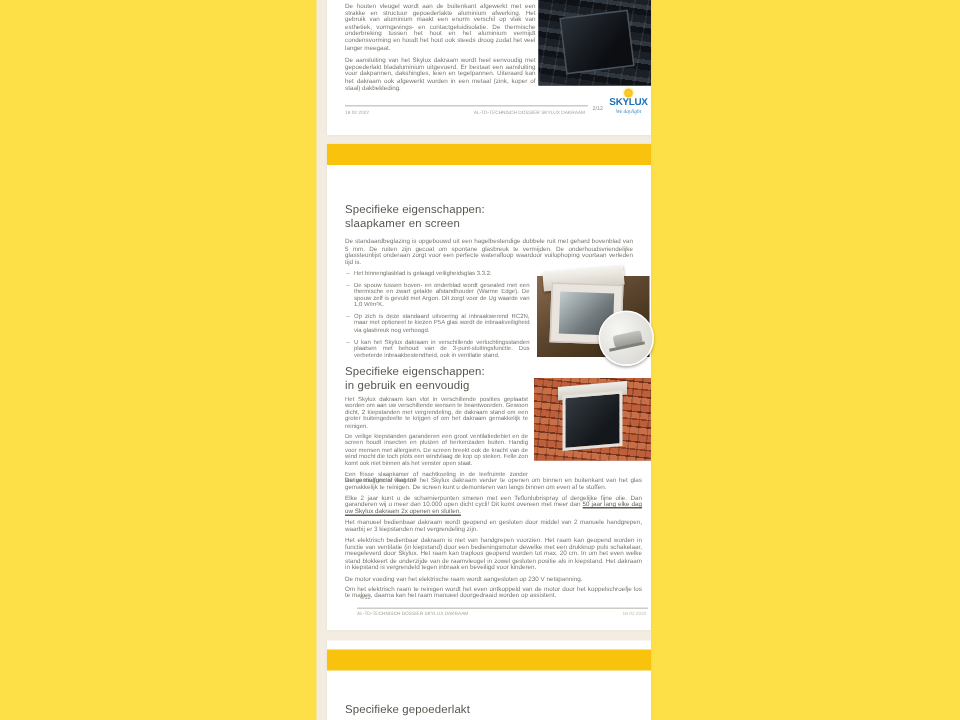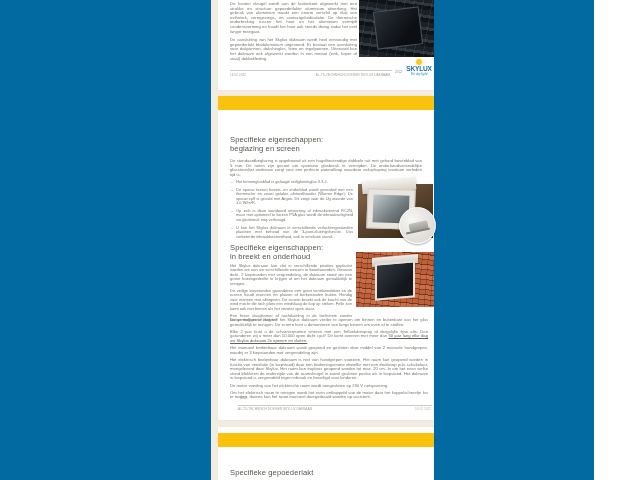--- a/index.html
+++ b/index.html
@@ -1,19 +1,19 @@
 <!DOCTYPE html>
 <html><head>
 <meta charset="utf-8">
 <style>
   * { margin:0; padding:0; box-sizing:border-box; }
   html,body { background:#ffffff; }
   .stage {
-    position:relative; width:594px; height:480px; overflow:hidden;
-    background:#0369a1; font-family:"Liberation Sans", sans-serif;
+    position:relative; width:640px; height:480px; overflow:hidden;
+    background:#fde047; font-family:"Liberation Sans", sans-serif;
   }
   
   .doc-column {
     position:absolute; left:211px; top:0; width:223px; height:480px;
     background:#f3ece1;
   }
   .page {
     position:absolute; left:7px; width:216px; background:#ffffff;
     box-shadow:0 0 2px rgba(0,0,0,0.06);
   }
@@ -157,21 +157,21 @@
           <div class="tagline">We daylight</div>
         </div>
       </div>
     </section>
 
     <section class="page page-middle">
       <div class="band"></div>
 
       <h2 class="h-glazing">
         <span style="display:block">Specifieke eigenschappen:</span>
-        <span style="display:block">beglazing en screen</span>
+        <span style="display:block">slaapkamer en screen</span>
       </h2>
       <p class="body-text glazing-intro">De standaardbeglazing is opgebouwd uit een hagelbestendige dubbele ruit met gehard bovenblad van 5 mm. De ruiten zijn gecoat om spontane glasbreuk te vermijden. De onderhoudsvriendelijke glassteunlijst onderaan zorgt voor een perfecte waterafloop waardoor vuilophoping voortaan verleden tijd is.</p>
 
       <div class="bullets">
         <p class="bullet">Het binnenglasblad is gelaagd veiligheidsglas 3.3.2.</p>
         <p class="bullet">De spouw tussen boven- en onderblad wordt gesealed met een thermische en zwart gelakte afstandhouder (Warme Edge). De spouw zelf is gevuld met Argon. Dit zorgt voor de Ug waarde van 1,0 W/m²K.</p>
         <p class="bullet">Op zich is deze standaard uitvoering al inbraakwerend RC2N, maar met optioneel te kiezen P5A glas wordt de inbraakveiligheid via glasbreuk nog verhoogd.</p>
         <p class="bullet">U kan het Skylux dakraam in verschillende verluchtingsstanden plaatsen met behoud van de 3-punt-sluitingsfunctie. Dus verbeterde inbraakbestendheid, ook in ventilatie stand.</p>
       </div>
 
@@ -181,21 +181,21 @@
           <div class="win-pane"></div>
         </div>
         <div class="inset-circle">
           <div class="hw-body"></div>
           <div class="hw-bar"></div>
         </div>
       </div>
 
       <h2 class="h-use">
         <span style="display:block">Specifieke eigenschappen:</span>
-        <span style="display:block">in breekt en onderhoud</span>
+        <span style="display:block">in gebruik en eenvoudig</span>
       </h2>
 
       <div class="use-paras">
         <p class="body-text small-col">Het Skylux dakraam kan vlot in verschillende posities geplaatst worden om aan uw verschillende wensen te beantwoorden. Gewoon dicht, 2 kiepstanden met vergrendeling, de dakraam stand om een groter buitengedeelte te krijgen of om het dakraam gemakkelijk te reinigen.</p>
         <p class="body-text small-col">De veilige kiepstanden garanderen een groot ventilatiedebiet en de screen houdt insecten en pluizen of berkenzaden buiten. Handig voor mensen met allergieën. De screen breekt ook de kracht van de wind mocht die toch plots een windvlaag de kop op steken. Felle zon komt ook niet binnen als het venster open staat.</p>
         <p class="body-text small-col">Een frisse slaapkamer of nachtkoeling in de leefruimte zonder lastige muggen of vliegen?</p>
       </div>
 
       <div class="photo photo-roof">
         <div class="roof-sash"></div>

